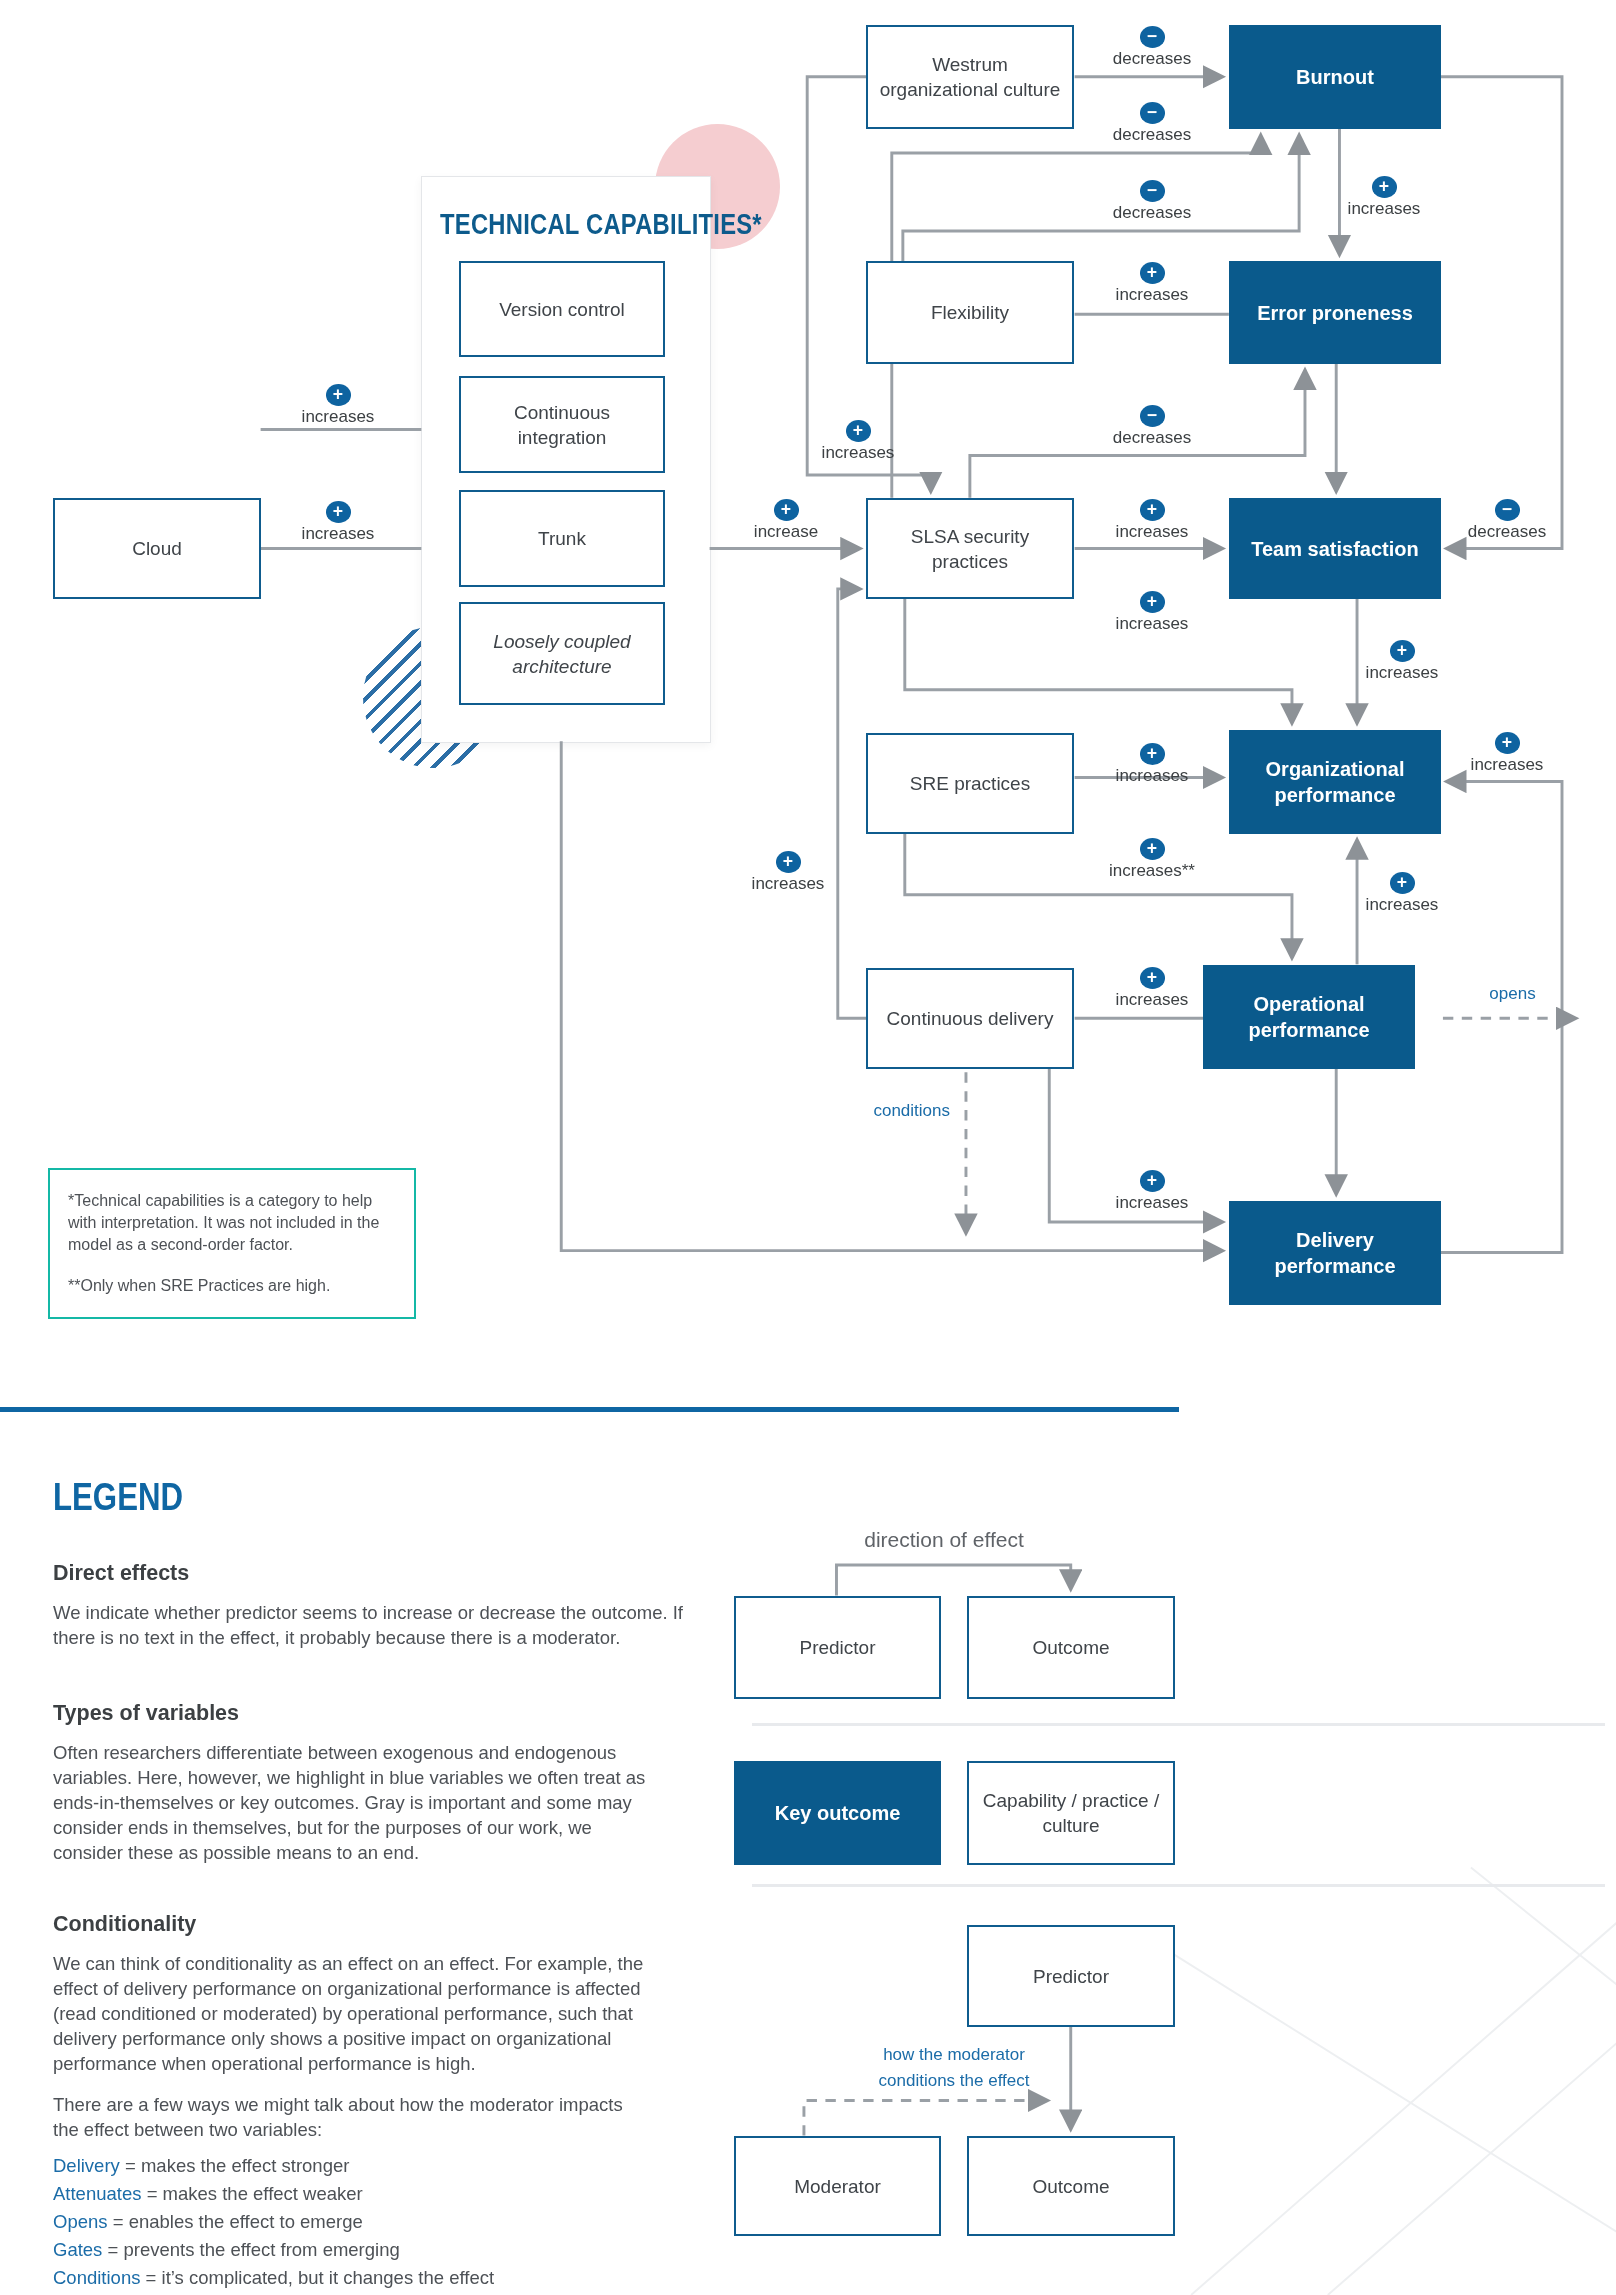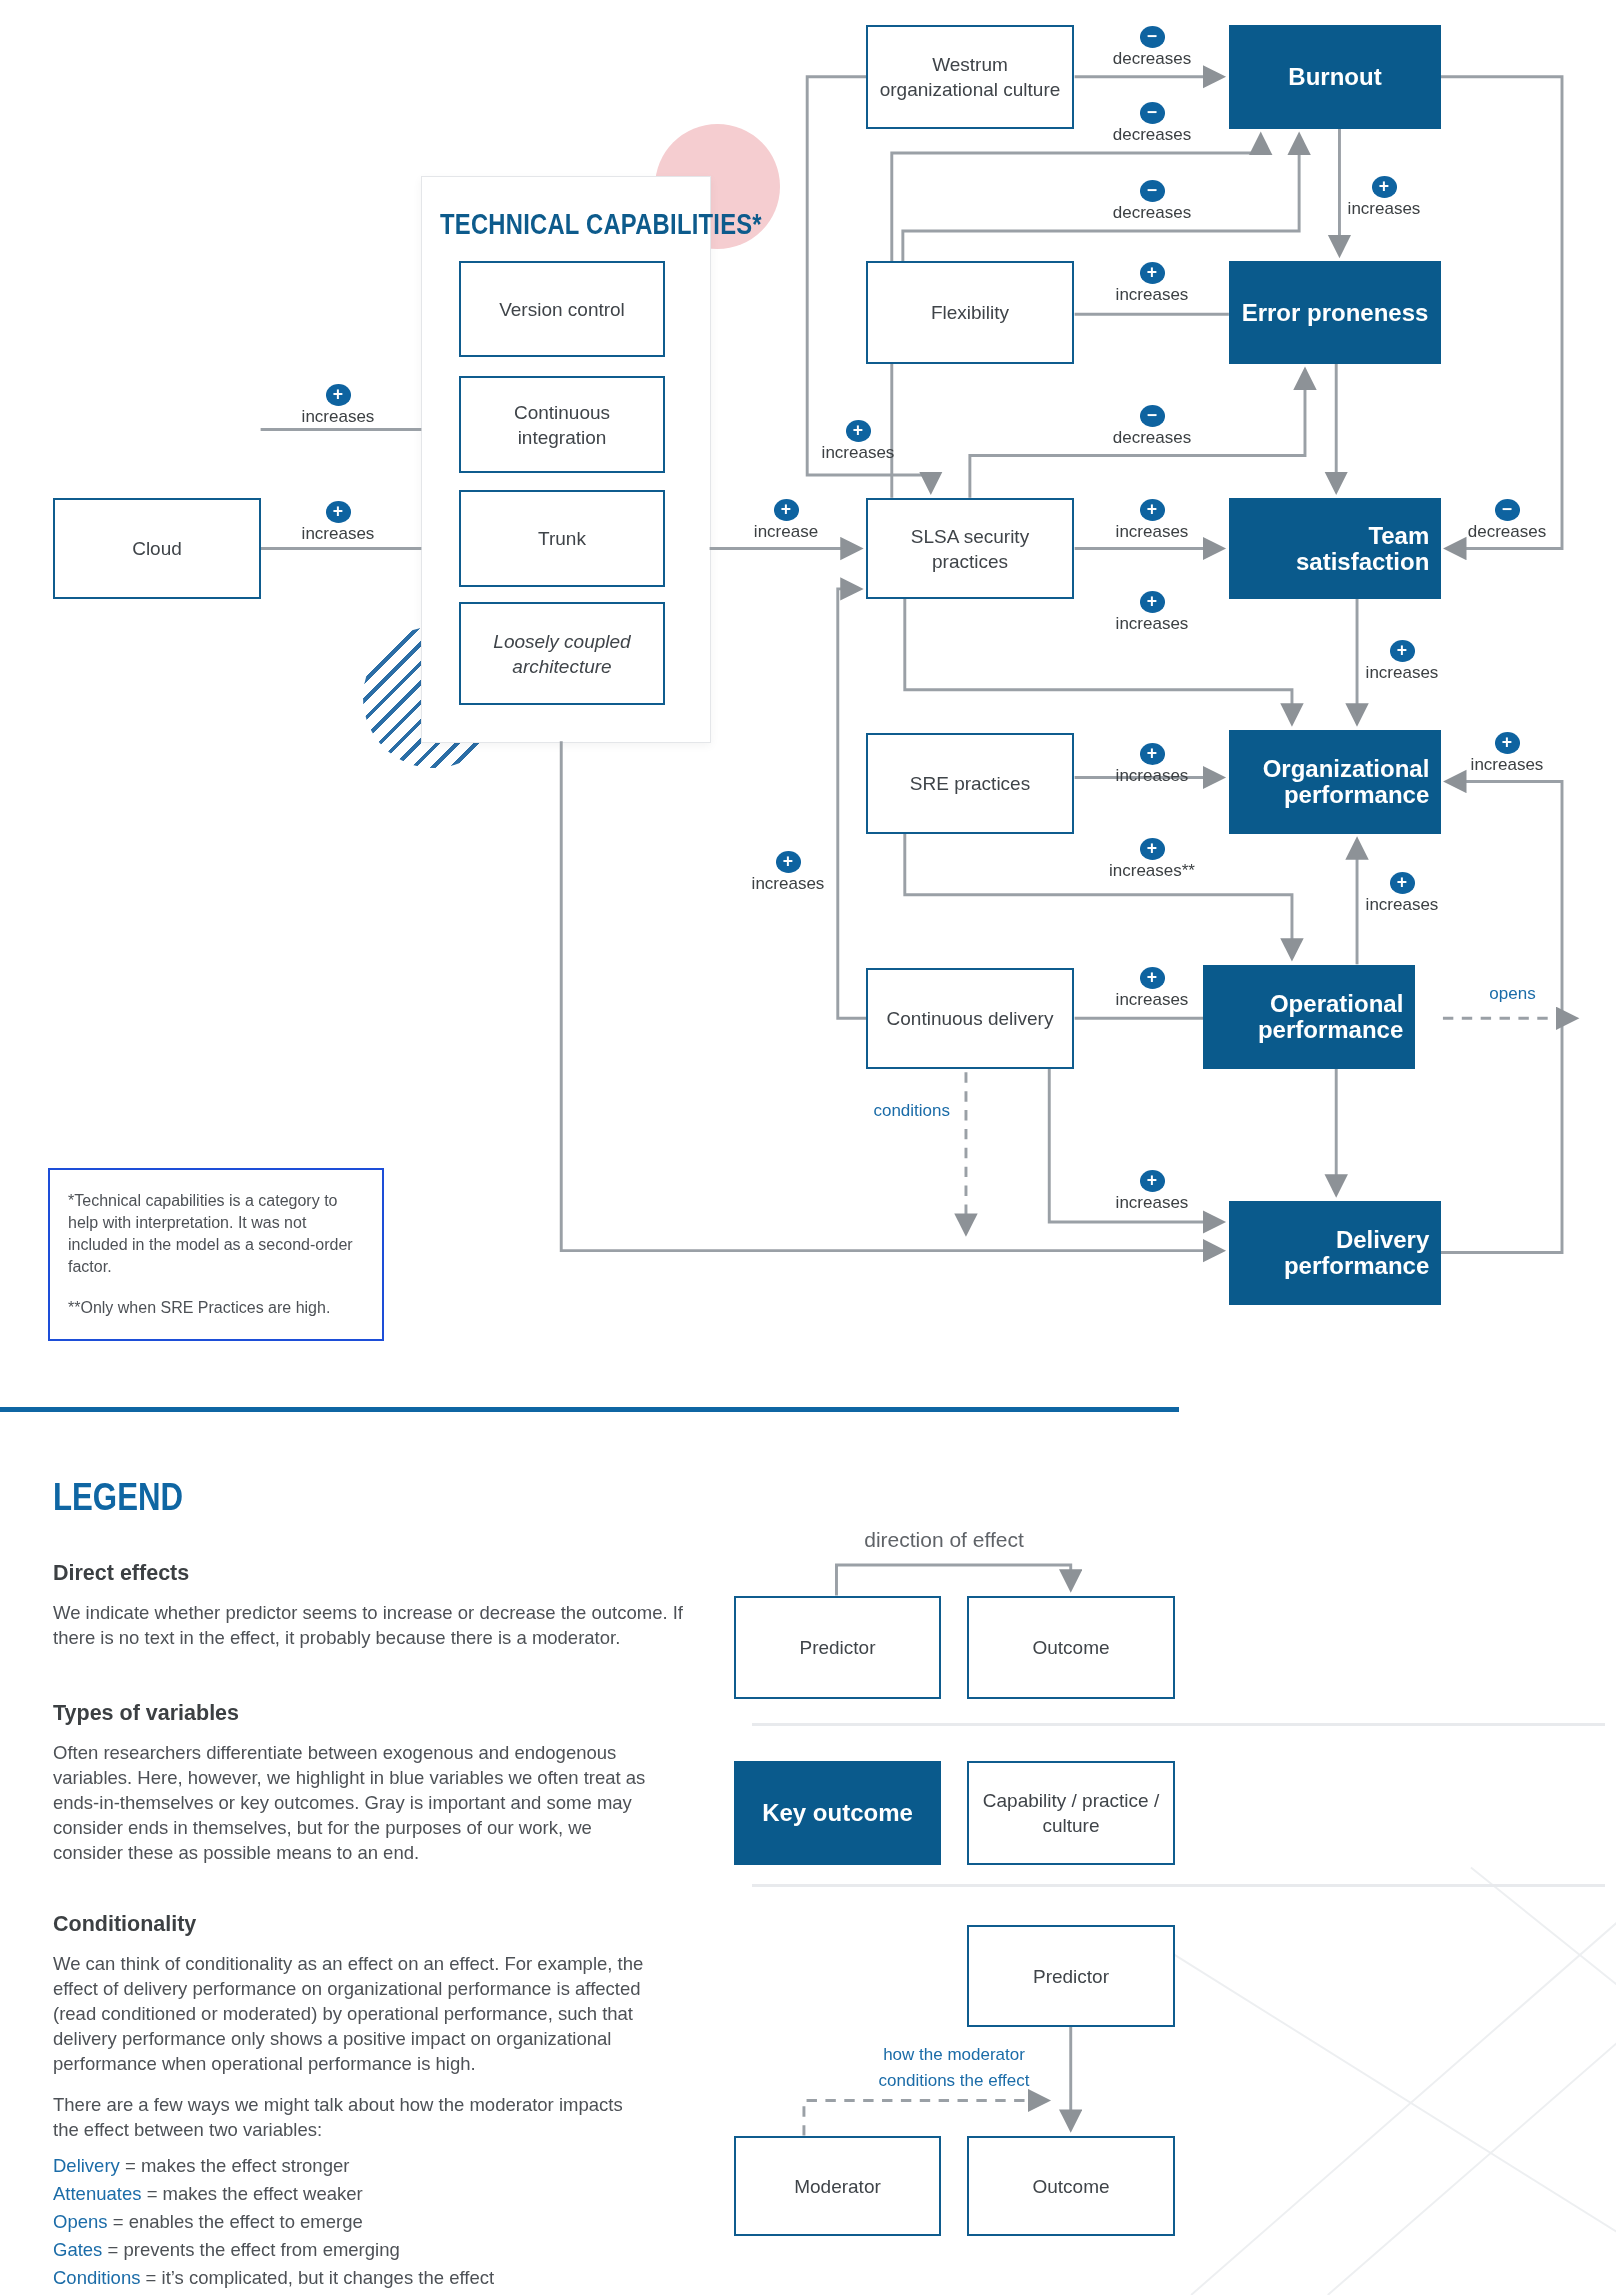--- a/index.html
+++ b/index.html
@@ -12,29 +12,29 @@
   #wires{position:absolute;left:0;top:0;z-index:3;pointer-events:none;}
   
   .panel{position:absolute;left:421px;top:176px;width:288px;height:565px;background:#fff;border:1.3px solid #e4e6e9;
     box-shadow:0 2.6px 9px rgba(0,0,0,.05);z-index:2;}
   .panel-title{position:absolute;left:440px;top:208px;z-index:4;font-size:29px;font-weight:bold;color:#0d5b8c;
     white-space:nowrap;transform:scaleX(.82);transform-origin:left;letter-spacing:0.3px;}
   
   .node{position:absolute;display:flex;align-items:center;justify-content:center;text-align:center;
     background:#fff;border:2.6px solid #0f5c8e;font-size:19px;line-height:25px;color:#3f4449;padding:0 11.7px;
     box-sizing:border-box;z-index:4;}
-  .node--dark{background:#0a5a8c;border:none;color:#fff;font-weight:bold;font-size:24px;line-height:26px;z-index:4;text-align:right;}
+  .node--dark{background:#0a5a8c;border:none;color:#fff;font-weight:bold;font-size:20px;line-height:26px;z-index:4;}
   
   .fx{position:absolute;width:104px;margin-left:-52px;text-align:center;z-index:5;}
   .badge{display:inline-block;width:25px;height:21.5px;border-radius:50%;background:#0e63a0;color:#fff;
     font-size:17.6px;font-weight:bold;line-height:21.5px;text-align:center;}
   .fx-label{display:block;margin-top:1.3px;font-size:17px;color:#3c4043;}
   .blue-note{position:absolute;font-size:17px;color:#1b6ca8;z-index:5;}
   
-  .footnote{position:absolute;left:48px;top:1168px;width:336px;box-sizing:border-box;border:2px solid #1d4ed8;
+  .footnote{position:absolute;left:48px;top:1168px;width:368px;box-sizing:border-box;border:2px solid #14b8a6;
     background:#fff;padding:19.5px 18px;font-size:16px;line-height:22px;color:#4d5156;z-index:4;}
   .footnote p{margin:0;}
   .footnote p + p{margin-top:19.5px;}
   
   .blue-rule{position:absolute;left:0;top:1407px;width:1179px;height:5.2px;background:#0f66a3;z-index:4;}
   .legend-title{position:absolute;left:53px;top:1475px;font-size:39px;font-weight:bold;color:#0f66a3;
     white-space:nowrap;transform:scaleX(.8);transform-origin:left;z-index:4;}
   .sec-h{position:absolute;left:53px;font-size:21.5px;font-weight:bold;color:#3c4043;z-index:4;}
   .sec-p{position:absolute;left:53px;font-size:18.5px;line-height:25px;color:#4d5156;z-index:4;}
   .term-list{position:absolute;left:53px;top:2152px;font-size:18.5px;line-height:28px;color:#4d5156;z-index:4;}

